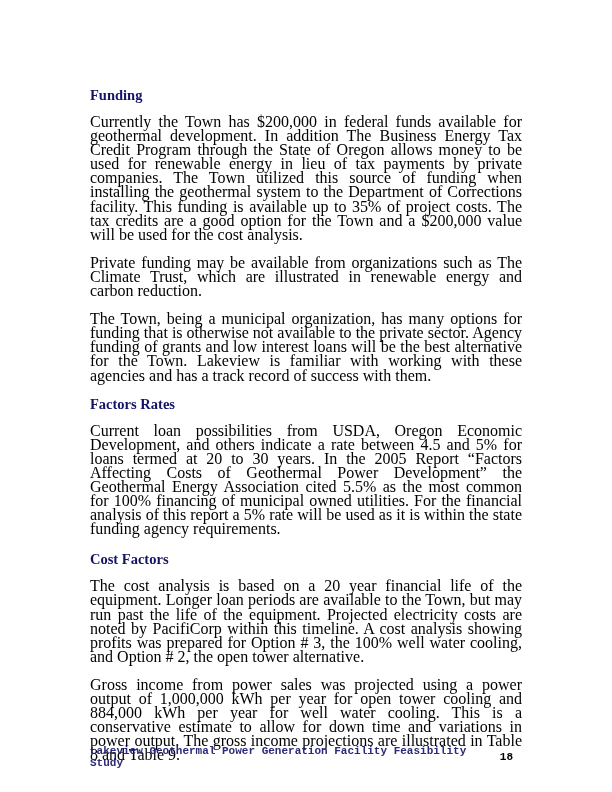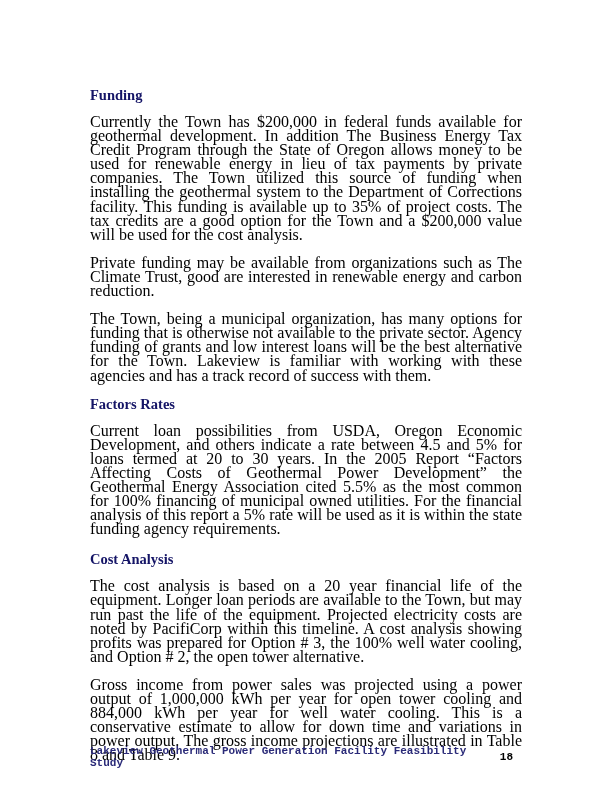--- a/index.html
+++ b/index.html
@@ -60,31 +60,31 @@
     }
   </style>
 </head>
 <body>
 
 <div class="page">
 
   <div class="section">
     <h2>Funding</h2>
     <p>Currently the Town has $200,000 in federal funds available for geothermal development. In addition The Business Energy Tax Credit Program through the State of Oregon allows money to be used for renewable energy in lieu of tax payments by private companies. The Town utilized this source of funding when installing the geothermal system to the Department of Corrections facility.  This funding is available up to 35% of project costs. The tax credits are a good option for the Town and a $200,000 value will be used for the cost analysis.</p>
-    <p>Private funding may be available from organizations such as The Climate Trust, good are interested in renewable energy and carbon reduction.</p>
+    <p>Private funding may be available from organizations such as The Climate Trust, which are illustrated in renewable energy and carbon reduction.</p>
     <p>The Town, being a municipal organization, has many options for funding that is otherwise not available to the private sector.  Agency funding of grants and low interest loans will be the best alternative for the Town.  Lakeview is familiar with working with these agencies and has a track record of success with them.</p>
   </div>
 
   <div class="section s2">
     <h2>Factors Rates</h2>
     <p>Current loan possibilities from USDA, Oregon Economic Development, and others indicate a rate between 4.5 and 5% for loans termed at 20 to 30 years.  In the 2005 Report “Factors Affecting Costs of Geothermal Power Development” the Geothermal Energy Association cited 5.5% as the most common for 100% financing of municipal owned utilities.   For the financial analysis of this report a 5% rate will be used as it is within the state funding agency requirements.</p>
   </div>
 
   <div class="section s3">
-    <h2>Cost Analysis</h2>
+    <h2>Cost Factors</h2>
     <p>The cost analysis is based on a 20 year financial life of the equipment.  Longer loan periods are available to the Town, but may run past the life of the equipment.  Projected electricity costs are noted by PacifiCorp within this timeline.   A cost analysis showing profits was prepared for Option # 3, the 100% well water cooling, and Option # 2, the open tower alternative.</p>
     <p>Gross income from power sales was projected using a power output of 1,000,000 kWh per year for open tower cooling and 884,000 kWh per year for well water cooling.  This is a conservative estimate to allow for down time and variations in power output.  The gross income projections are illustrated in Table 8 and Table 9.</p>
   </div>
 
 </div>
 
 <div class="footer">
   <span>Lakeview Geothermal Power Generation Facility Feasibility Study</span>
   <span class="pagenum">18</span>
 </div>

